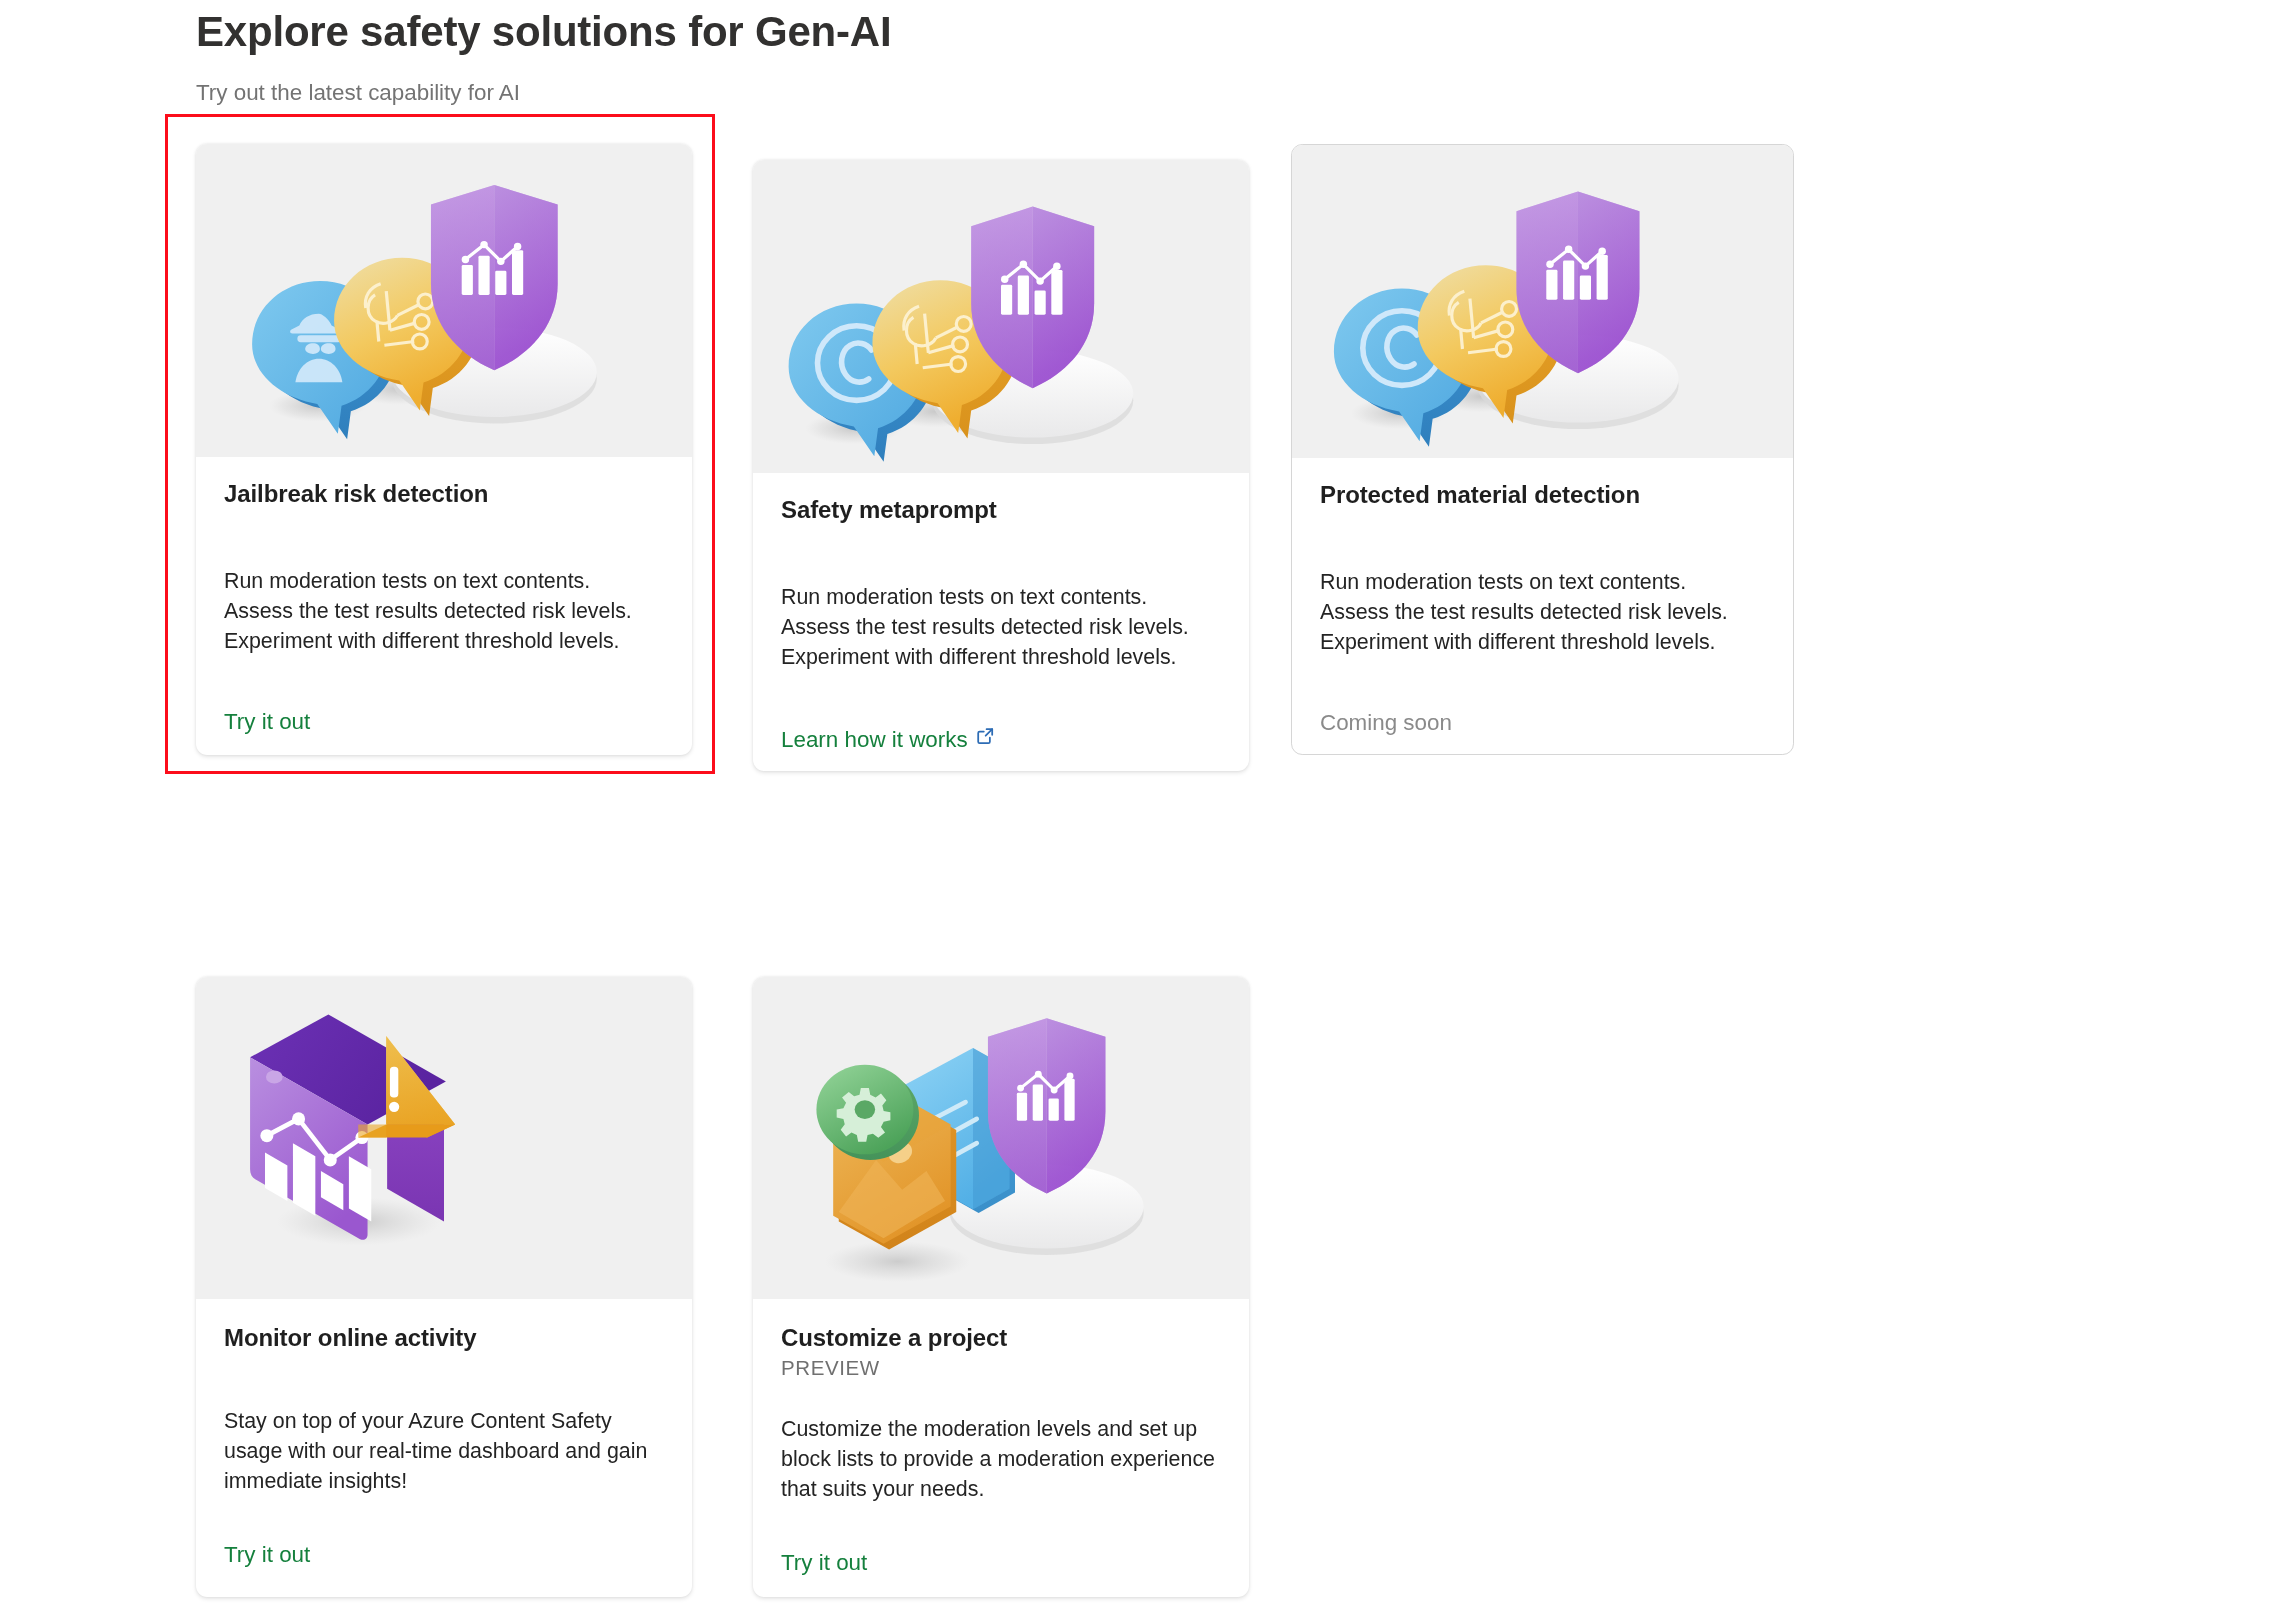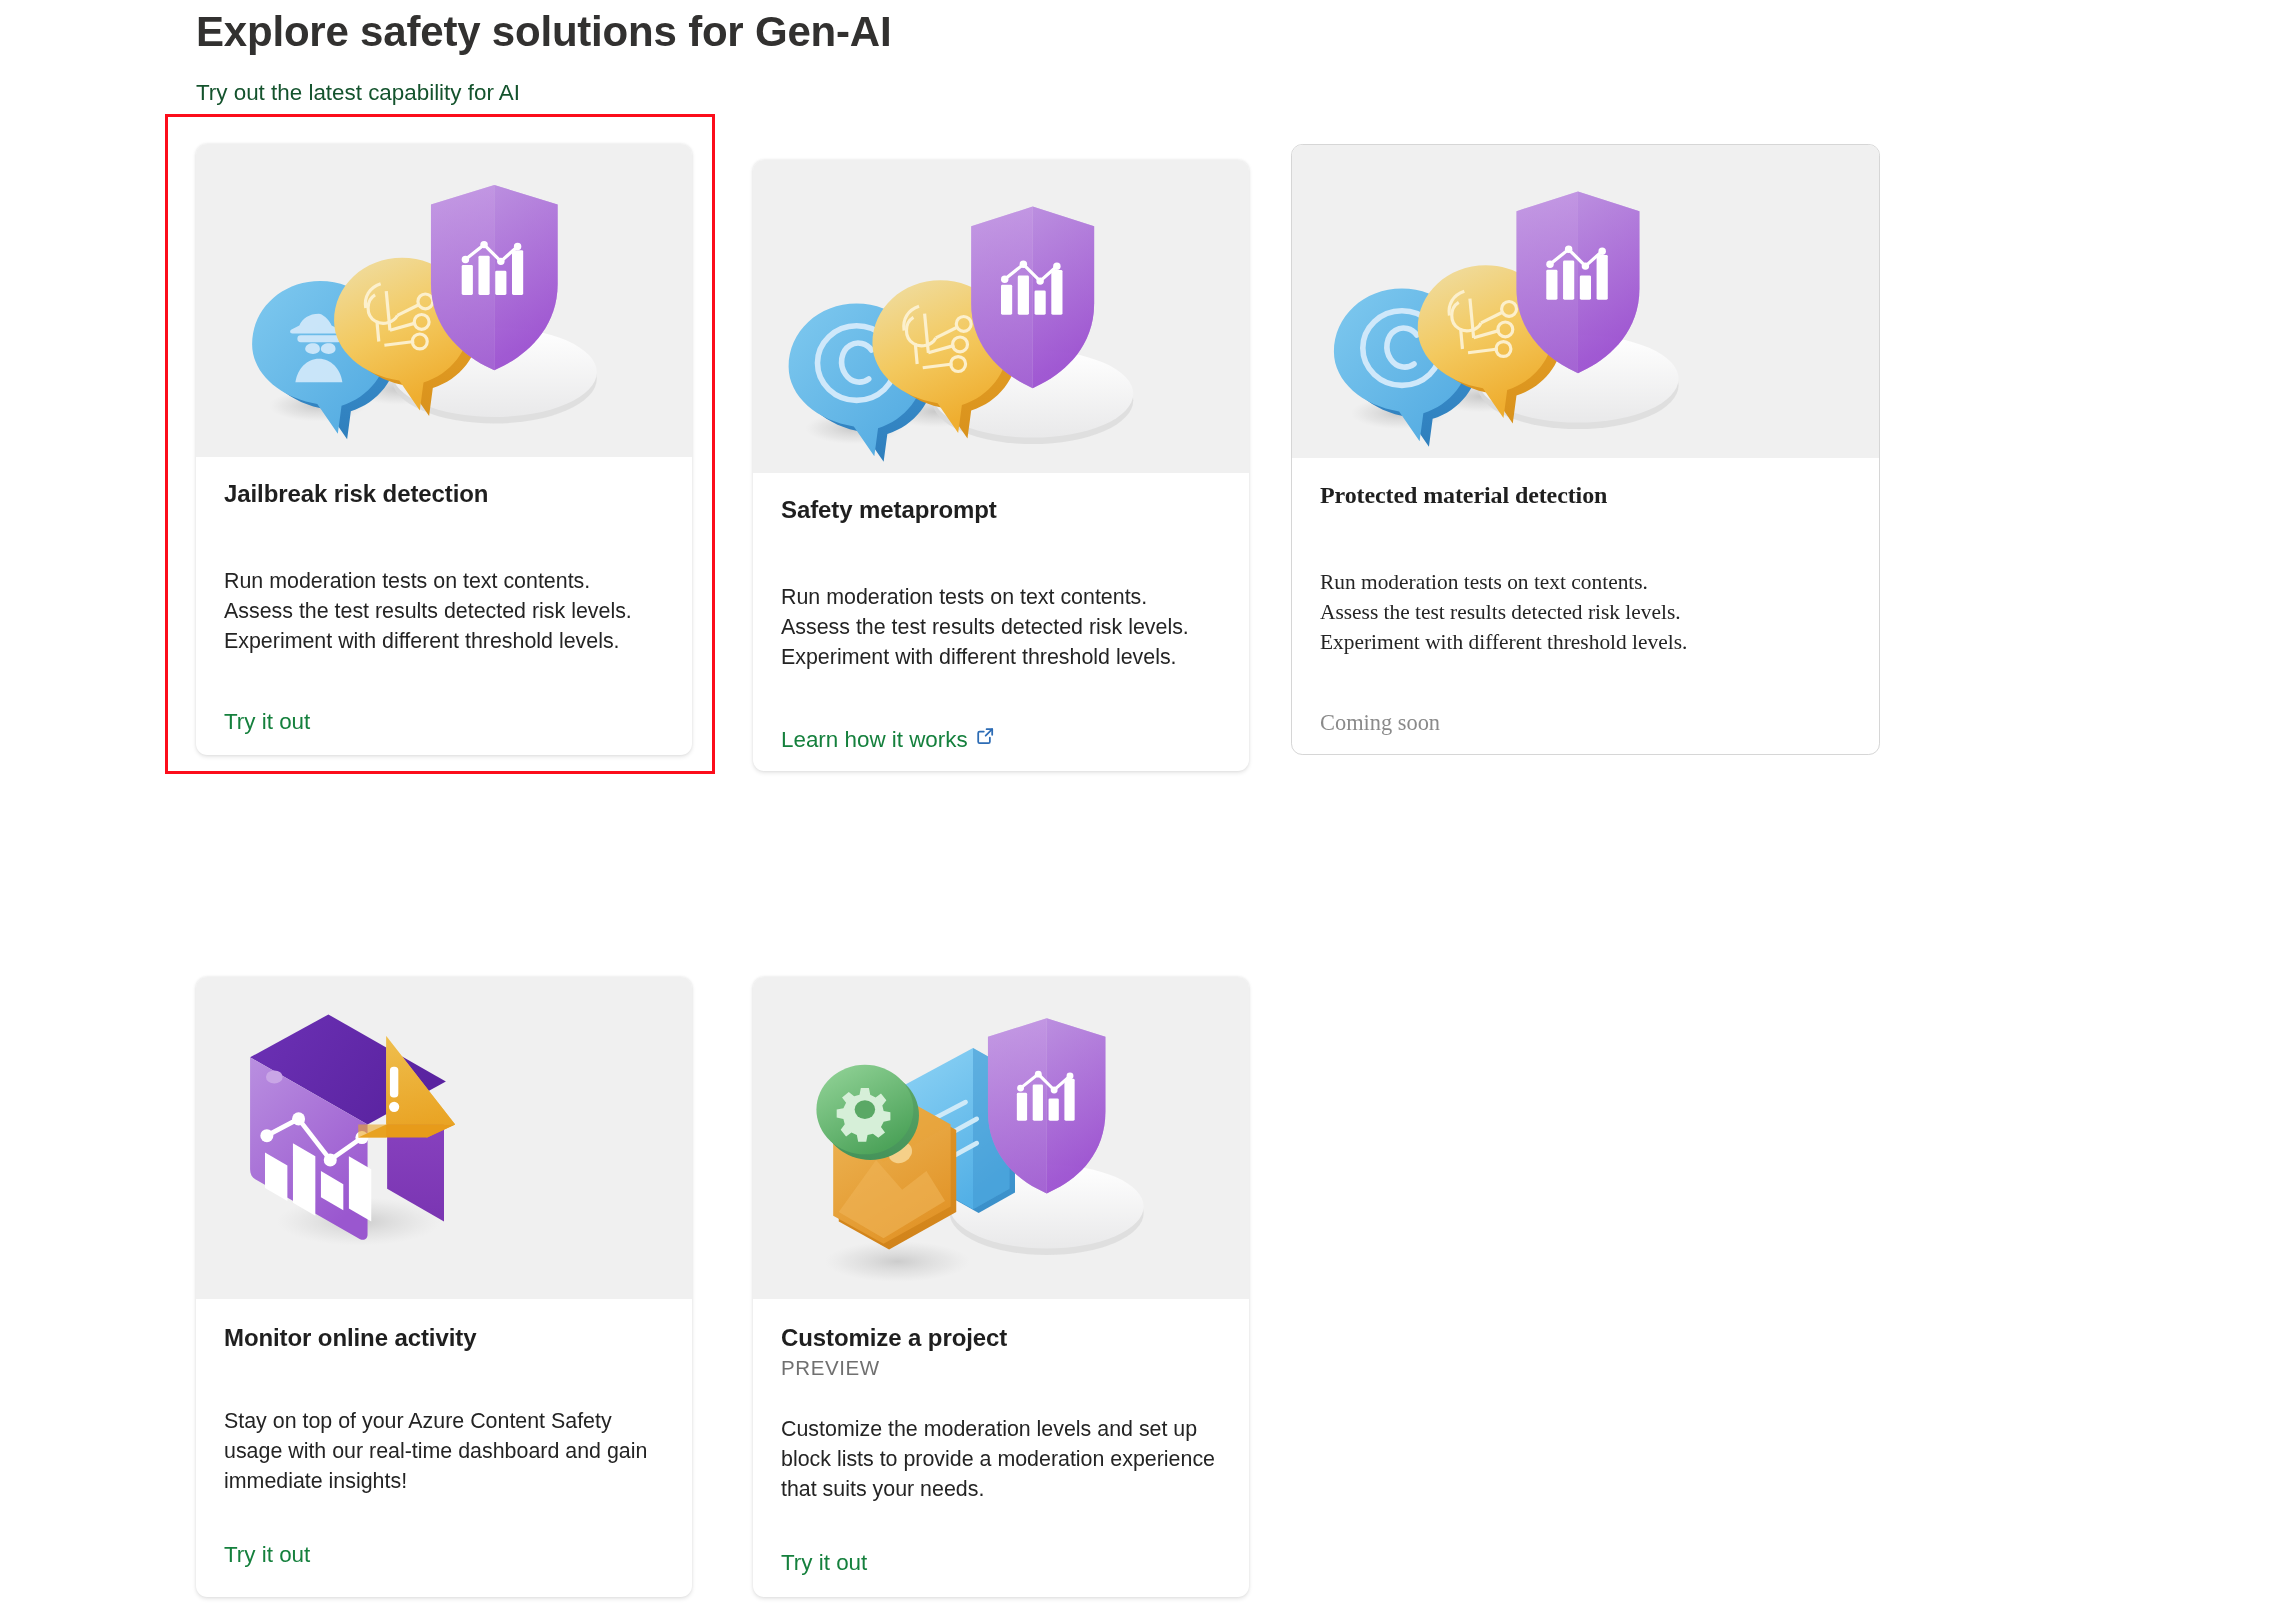--- a/index.html
+++ b/index.html
@@ -29,21 +29,21 @@
     font-size: 42px;
     font-weight: bold;
     color: #323130;
     letter-spacing: -0.2px;
     white-space: nowrap;
   }
   .section-sub {
     position: absolute;
     font-size: 22.4px;
     font-weight: normal;
-    color: #14532d;
+    color: #737373;
     white-space: nowrap;
   }
 
   #sec1-title { left: 196px; top: 7.5px; }
   #sec1-sub   { left: 196px; top: 80px; }
   #sec2-title { left: 196px; top: 848px; }
   #sec2-sub   { left: 196px; top: 912px; }
 
   
   .highlight-box {
@@ -124,21 +124,21 @@
   }
   .card-muted {
     font-size: 22.4px;
     color: #8a8a8a;
   }
   .ext-icon { display: inline-block; width: 22.4px; height: 22.4px; }
 
   
   #card-jailbreak { left: 196px; top: 144px; width: 496px; height: 611px; }
   #card-metaprompt { left: 753px; top: 160px; width: 496px; height: 611px; }
-  #card-protected { left: 1291px; top: 144px; width: 589px; height: 611px; font-family: Liberation Serif, serif; }
+  #card-protected { left: 1291px; top: 144px; width: 503px; height: 611px; }
 
   #card-jailbreak .card-body { top: 336px; }
   #card-metaprompt .card-body { top: 336px; }
   #card-protected .card-body { top: 336px; }
 
   .body-desc-top { margin-top: 58px; }
   .body-link-top { margin-top: 52px; display: block; }
 
   
   #card-monitor { left: 196px; top: 977px; width: 496px; height: 620px; }

